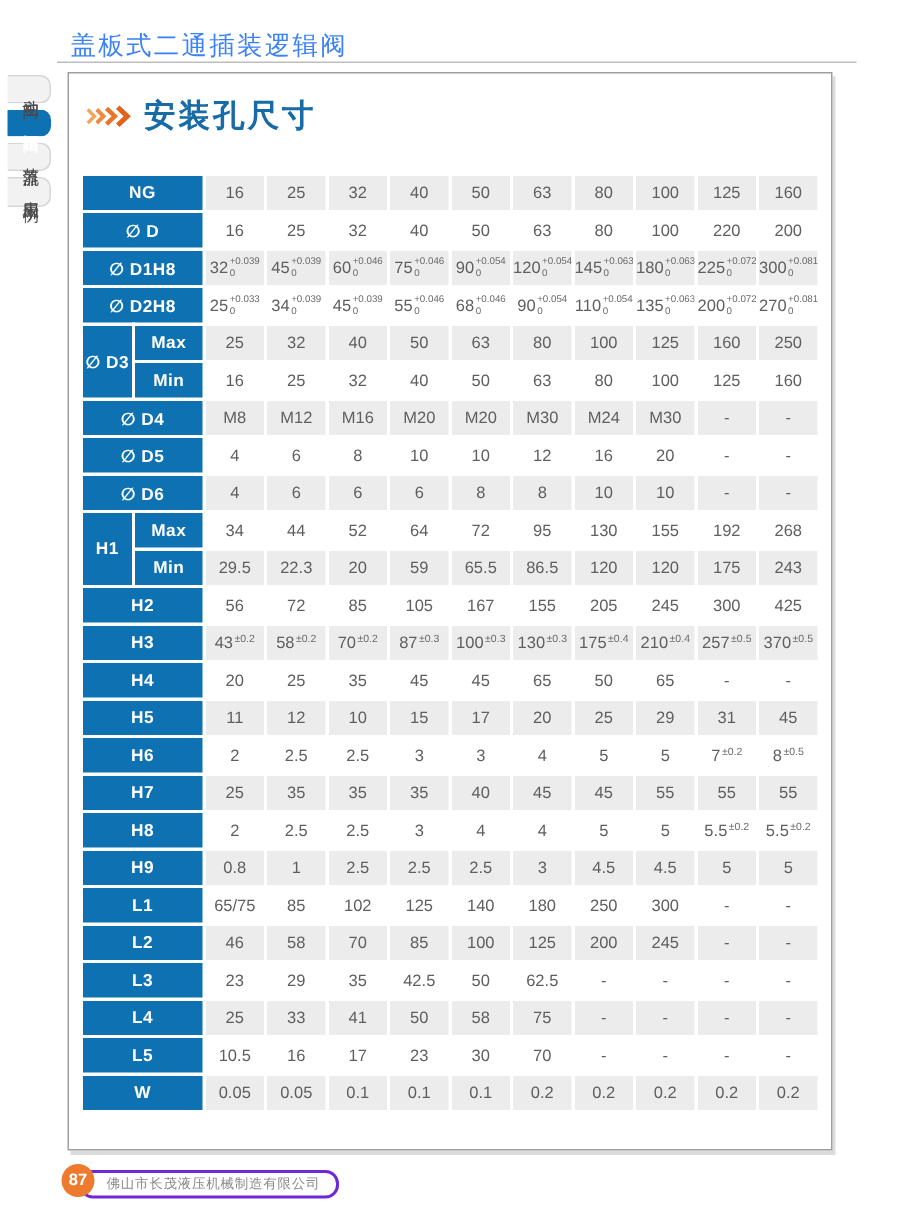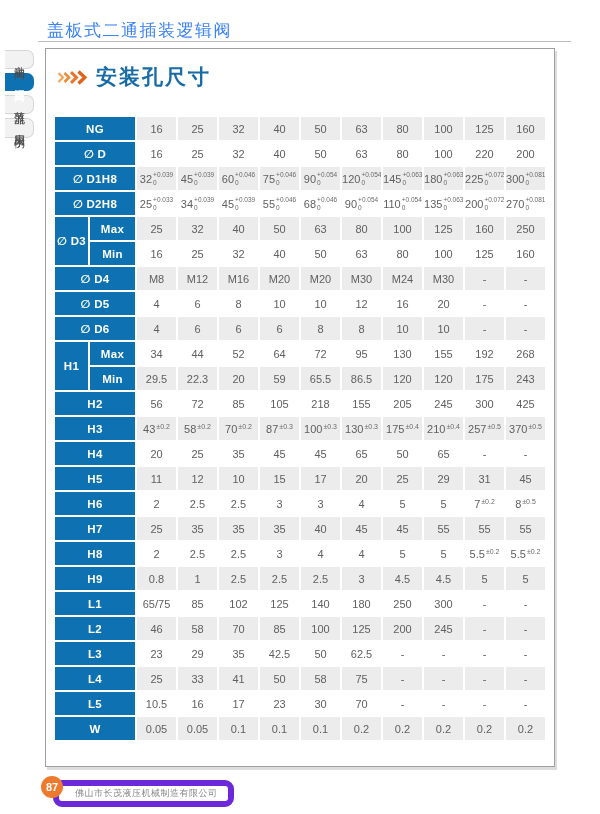--- a/index.html
+++ b/index.html
@@ -62,21 +62,21 @@
     font-size:7px;line-height:1;position:relative;top:-4px;margin-left:1px;color:#6a6a6a;
   }
   
   .page-badge{
     position:absolute;left:41px;top:776px;width:22px;height:22px;border-radius:50%;
     background:#ee7b2d;color:#fff;font-size:11px;font-weight:bold;
     display:flex;align-items:center;justify-content:center;z-index:2;
   }
   .company-pill{
     position:absolute;left:53px;top:780px;height:15px;line-height:15px;
-    padding:0 10px 0 16px;border:6px solid #6d28d9;border-radius:9px;
+    padding:0 10px 0 16px;border:2px solid #6d28d9;border-radius:9px;
     font-size:9px;color:#8a8a8a;letter-spacing:0.5px;background:#fff;z-index:1;
   }
 </style>
 </head>
 <body>
 
 <div class="page-title">盖板式二通插装逻辑阀</div>
 <div class="title-rule"></div>
 
 <div class="sidebar">
@@ -377,21 +377,21 @@
           <td>120</td>
           <td>175</td>
           <td>243</td>
         </tr>
         <tr class="w">
           <th colspan="2">H2</th>
           <td>56</td>
           <td>72</td>
           <td>85</td>
           <td>105</td>
-          <td>218</td>
+          <td>167</td>
           <td>155</td>
           <td>205</td>
           <td>245</td>
           <td>300</td>
           <td>425</td>
         </tr>
         <tr class="g">
           <th colspan="2">H3</th>
           <td><span><span>43</span><span class="suponly">±0.2</span></span></td>
           <td><span><span>58</span><span class="suponly">±0.2</span></span></td>

